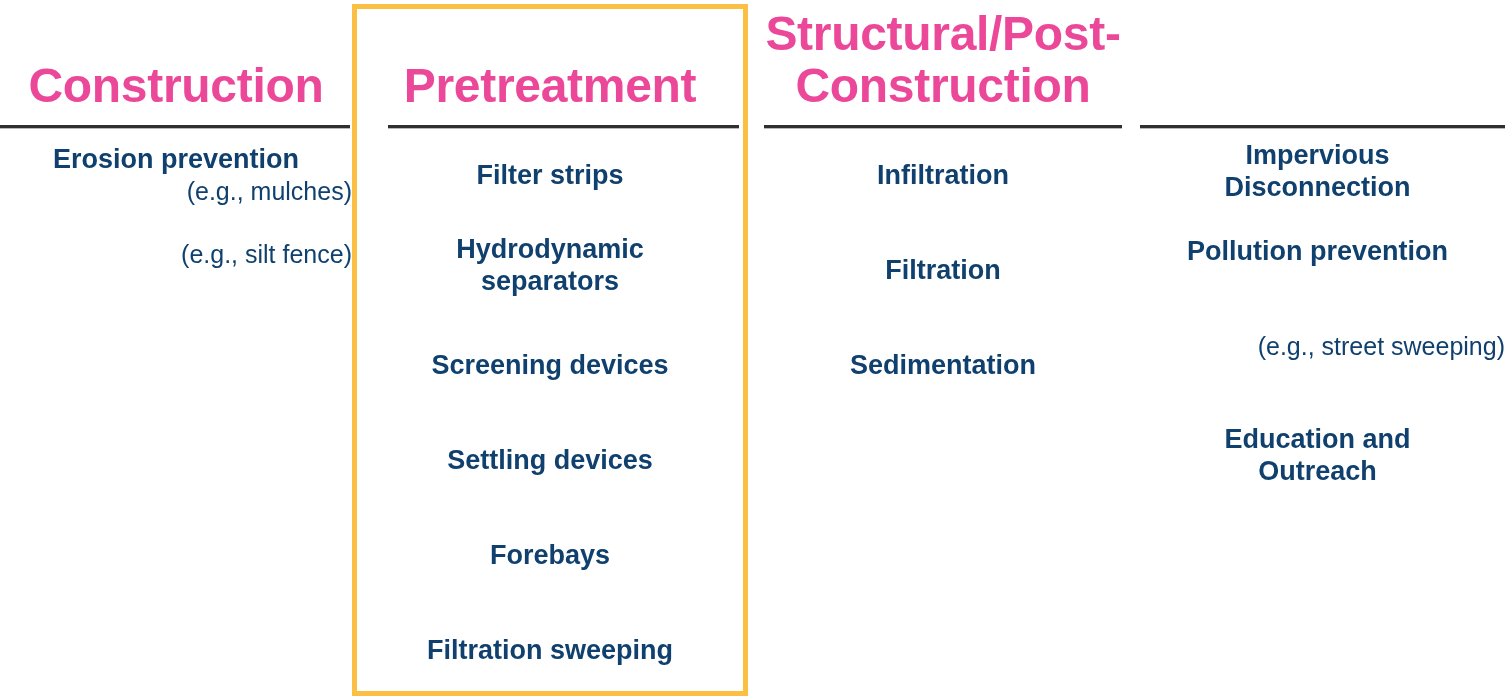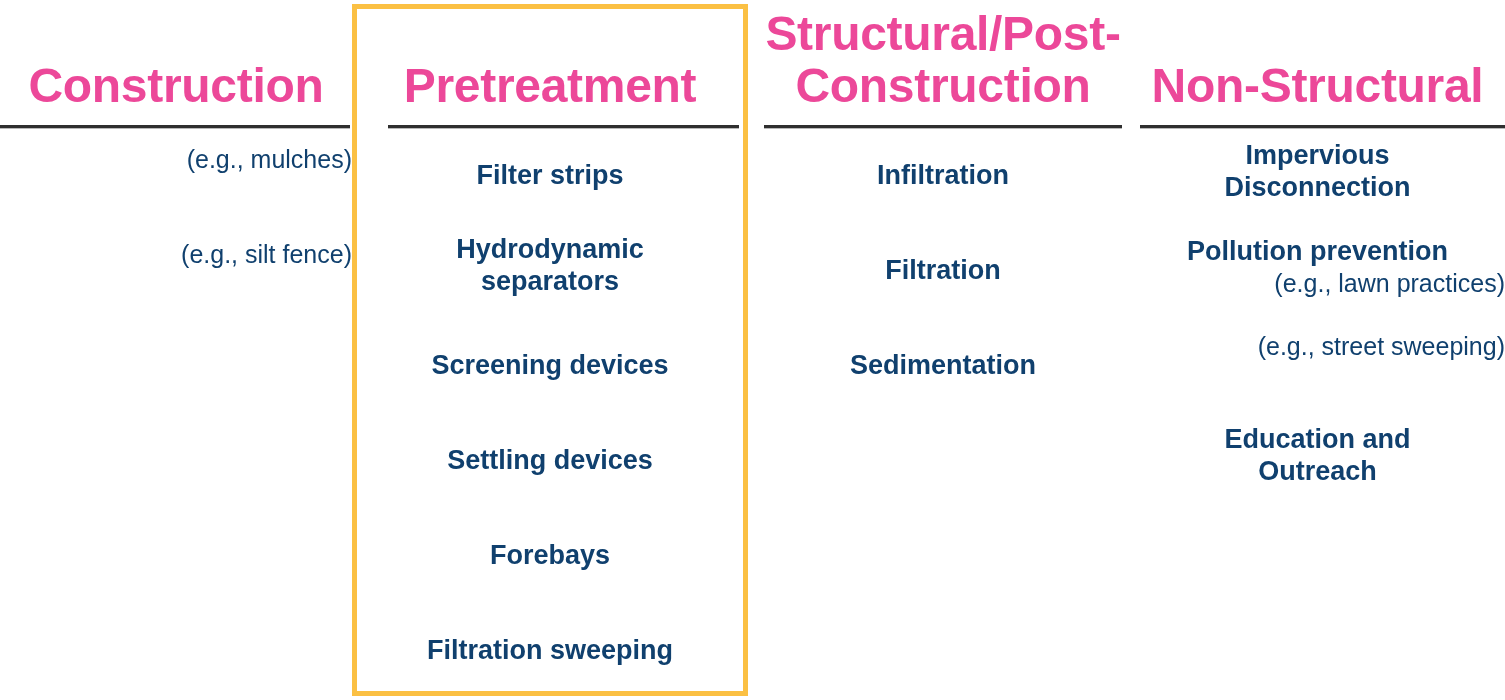--- a/index.html
+++ b/index.html
@@ -122,20 +122,21 @@
 
 <div id="canvas">
 
   <div class="column col-1">
     <div class="head-wrap">
       <div class="col-head">Construction</div>
     </div>
     <div class="rule"></div>
     <div class="items">
       <div class="item" style="top:10px">
+        <div class="item-title">Erosion prevention</div>
         <div class="item-sub">(e.g., mulches)</div>
       </div>
       <div class="item" style="top:105px">
         <div class="item-sub">(e.g., silt fence)</div>
       </div>
     </div>
   </div>
 
   <div class="column col-2">
     <div class="head-wrap">
@@ -178,32 +179,28 @@
       <div class="item" style="top:121px">
         <div class="item-title">Filtration</div>
       </div>
       <div class="item" style="top:216px">
         <div class="item-title">Sedimentation</div>
       </div>
     </div>
   </div>
 
   <div class="column col-4">
-    <div class="head-wrap">
-      <div class="col-head">Non-Structural</div>
-    </div>
     <div class="rule"></div>
     <div class="items">
       <div class="item" style="top:6px">
         <div class="item-title">Impervious
 Disconnection</div>
       </div>
       <div class="item" style="top:102px">
         <div class="item-title">Pollution prevention</div>
-        <div class="item-sub">(e.g., lawn practices)</div>
       </div>
       <div class="item" style="top:197px">
         <div class="item-sub">(e.g., street sweeping)</div>
       </div>
       <div class="item" style="top:290px">
         <div class="item-title">Education and
 Outreach</div>
       </div>
     </div>
   </div>

